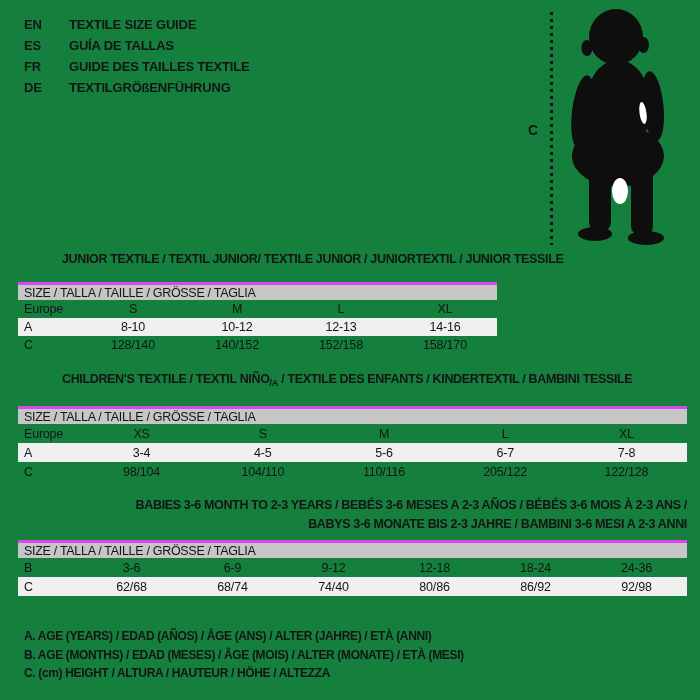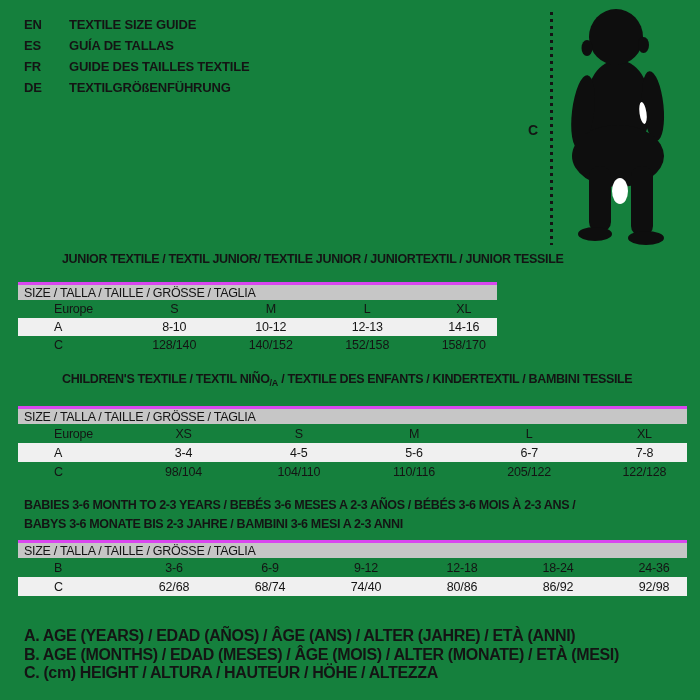--- a/index.html
+++ b/index.html
@@ -20,35 +20,35 @@
 
   
   .size-table{position:absolute;}
   #tbl-junior{left:18px;top:252px;width:479px;}
   #tbl-children{left:18px;top:372px;width:669px;}
   #tbl-babies{left:18px;top:496px;width:669px;}
   .tbl-title{font-weight:bold;font-size:12.5px;letter-spacing:-0.35px;line-height:14px;
              padding-left:6px;white-space:nowrap;margin-left:38px;}
   .tbl-title .sub{font-size:9px;vertical-align:-3px;letter-spacing:-0.2px;}
   .tbl-title2{font-weight:bold;font-size:12.5px;letter-spacing:-0.35px;line-height:19px;
-              padding-left:6px;white-space:nowrap;}
+              padding-left:6px;white-space:nowrap;text-align:right;}
   .size-bar{margin-top:16px;height:18px;box-sizing:border-box;background:#c6c6c6;
             border-top:3px solid #d946ef;line-height:16px;padding-left:6px;
             font-size:12.5px;letter-spacing:-0.3px;}
   #tbl-babies .size-bar{margin-top:6px;}
   .tr{display:flex;height:18px;align-items:center;font-size:12.5px;letter-spacing:-0.2px;}
   #tbl-children .tr,#tbl-babies .tr{height:19px;}
   .tr.alt{background:#f0f0f0;}
-  .td{text-align:center;margin-left:30px;}
+  .td{text-align:center;}
   .td.label{width:63px;flex:none;text-align:left;padding-left:6px;box-sizing:border-box;}
   .td:not(.label){flex:1;}
 
   
   .legend{position:absolute;left:24px;top:627px;}
-  .legend-line{font-weight:bold;font-size:16px;letter-spacing:-0.35px;line-height:18.7px;white-space:nowrap;}
+  .legend-line{font-weight:bold;font-size:12px;letter-spacing:-0.35px;line-height:18.7px;white-space:nowrap;}
 </style>
 </head>
 <body>
 
 <div class="sheet">
 
   <div class="langs">
     <div class="lang-row">
       <span class="lang-code">EN</span>
       <span>TEXTILE SIZE GUIDE</span>

